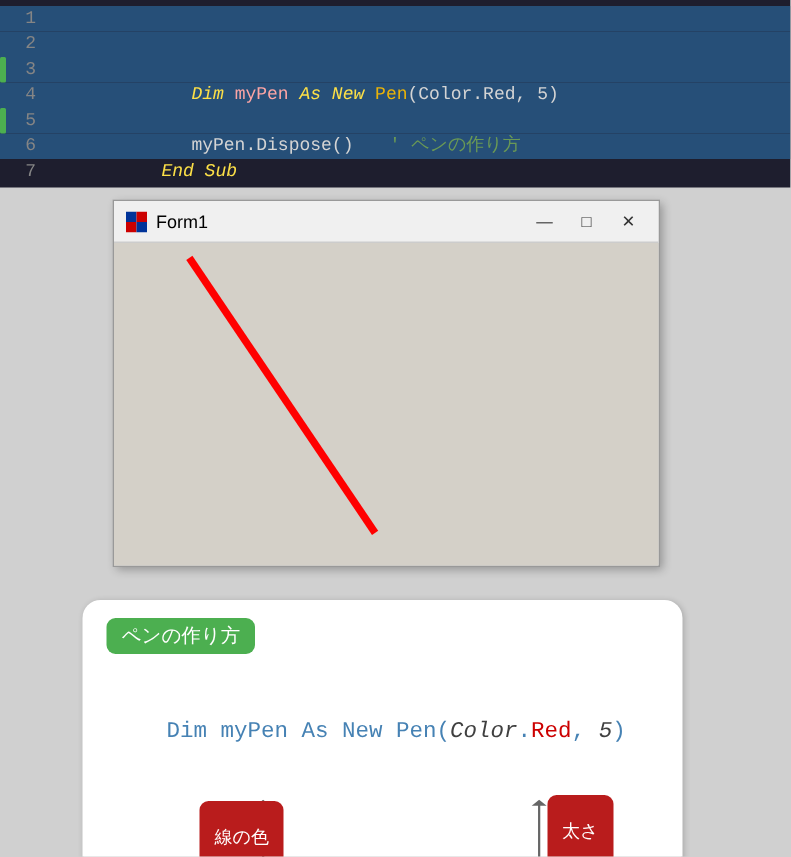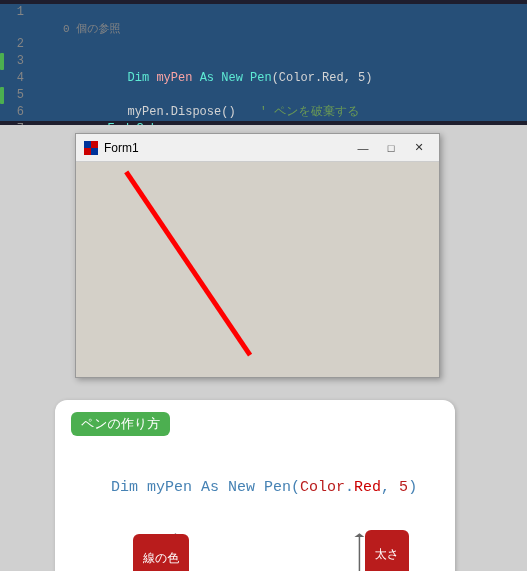--- a/index.html
+++ b/index.html
@@ -49,22 +49,22 @@
       user-select: none;
       font-size: 12px;
     }
 
     .line-content {
       color: #d4d4d4;
       font-size: 12px;
       white-space: pre;
     }
 
-    .kw-blue { color: #5eead4; }
-    .kw-cyan { color: #5eead4; }
+    .kw-blue { color: #fde047; font-style: italic; }
+    .kw-cyan { color: #eab308; }
     .kw-green-comment { color: #6a9955; }
     .kw-light { color: #fca5a5; }
 
     .collapse-icon {
       display: inline-block;
       color: #858585;
       font-size: 10px;
       margin-right: 2px;
     }
 
@@ -169,21 +169,21 @@
 
     .info-box-code {
       font-size: 15px;
       font-family: 'Courier New', monospace;
       color: #4682b4;
       margin: 4px 0 20px 4px;
       white-space: pre;
     }
 
     .info-box-code .c-blue { color: #4682b4; }
-    .info-box-code .c-orange { color: #b91c1c; }
+    .info-box-code .c-orange { color: #404040; font-style: italic; }
     .info-box-code .c-red { color: #cc0000; }
 
     .annotation-badge {
       position: absolute;
       background: #b91c1c;
       color: white;
       font-size: 12px;
       font-family: 'MS Gothic', monospace;
       padding: 16px 10px;
       border-radius: 6px;
@@ -196,24 +196,20 @@
 <div id="code-panel">
   <div class="code-lines">
 
     <div class="code-line selected">
       <span class="line-num">1</span>
       <span class="line-content">
         <span class="collapse-icon">⊟</span><span class="kw-blue">Public</span> <span class="kw-blue">Class</span> <span class="kw-cyan">Form1</span>
       </span>
     </div>
 
-    <div class="code-line selected" style="height:15px;">
-      <span class="line-num"></span>
-      <span class="line-content" style="color:#858585; font-size:11px; padding-left:22px;">　0 個の参照</span>
-    </div>
 
     <div class="code-line selected">
       <span class="line-num">2</span>
       <span class="line-content">
         <span style="display:inline-block;width:14px;"></span><span class="collapse-icon">⊟</span> <span class="kw-blue">Private Sub</span> Form1_Paint(<span class="kw-light">sender</span> <span class="kw-blue">As Object</span>, <span class="kw-light">e</span> <span class="kw-blue">As</span> PaintEventA
       </span>
     </div>
 
     <div class="code-line selected" style="position:relative;">
       <span style="position:absolute;left:0;top:0;width:4px;height:100%;background:#4caf50;border-radius:1px;"></span>
@@ -227,21 +223,21 @@
       <span class="line-num">4</span>
       <span class="line-content">
         <span style="display:inline-block;width:40px;"></span>e.Graphics.DrawLine(<span class="kw-light">myPen</span>, 0, 0, 100, 200)
       </span>
     </div>
 
     <div class="code-line selected" style="position:relative;">
       <span style="position:absolute;left:0;top:0;width:4px;height:100%;background:#4caf50;border-radius:1px;"></span>
       <span class="line-num">5</span>
       <span class="line-content">
-        <span style="display:inline-block;width:40px;"></span>myPen.Dispose()　　<span class="kw-green-comment">' ペンを破棄する</span>
+        <span style="display:inline-block;width:40px;"></span>myPen.Dispose()　　<span class="kw-green-comment">' ペンの作り方</span>
       </span>
     </div>
 
     <div class="code-line selected">
       <span class="line-num">6</span>
       <span class="line-content">
         <span style="display:inline-block;width:20px;"></span><span class="kw-blue">End Sub</span>
       </span>
     </div>
 

